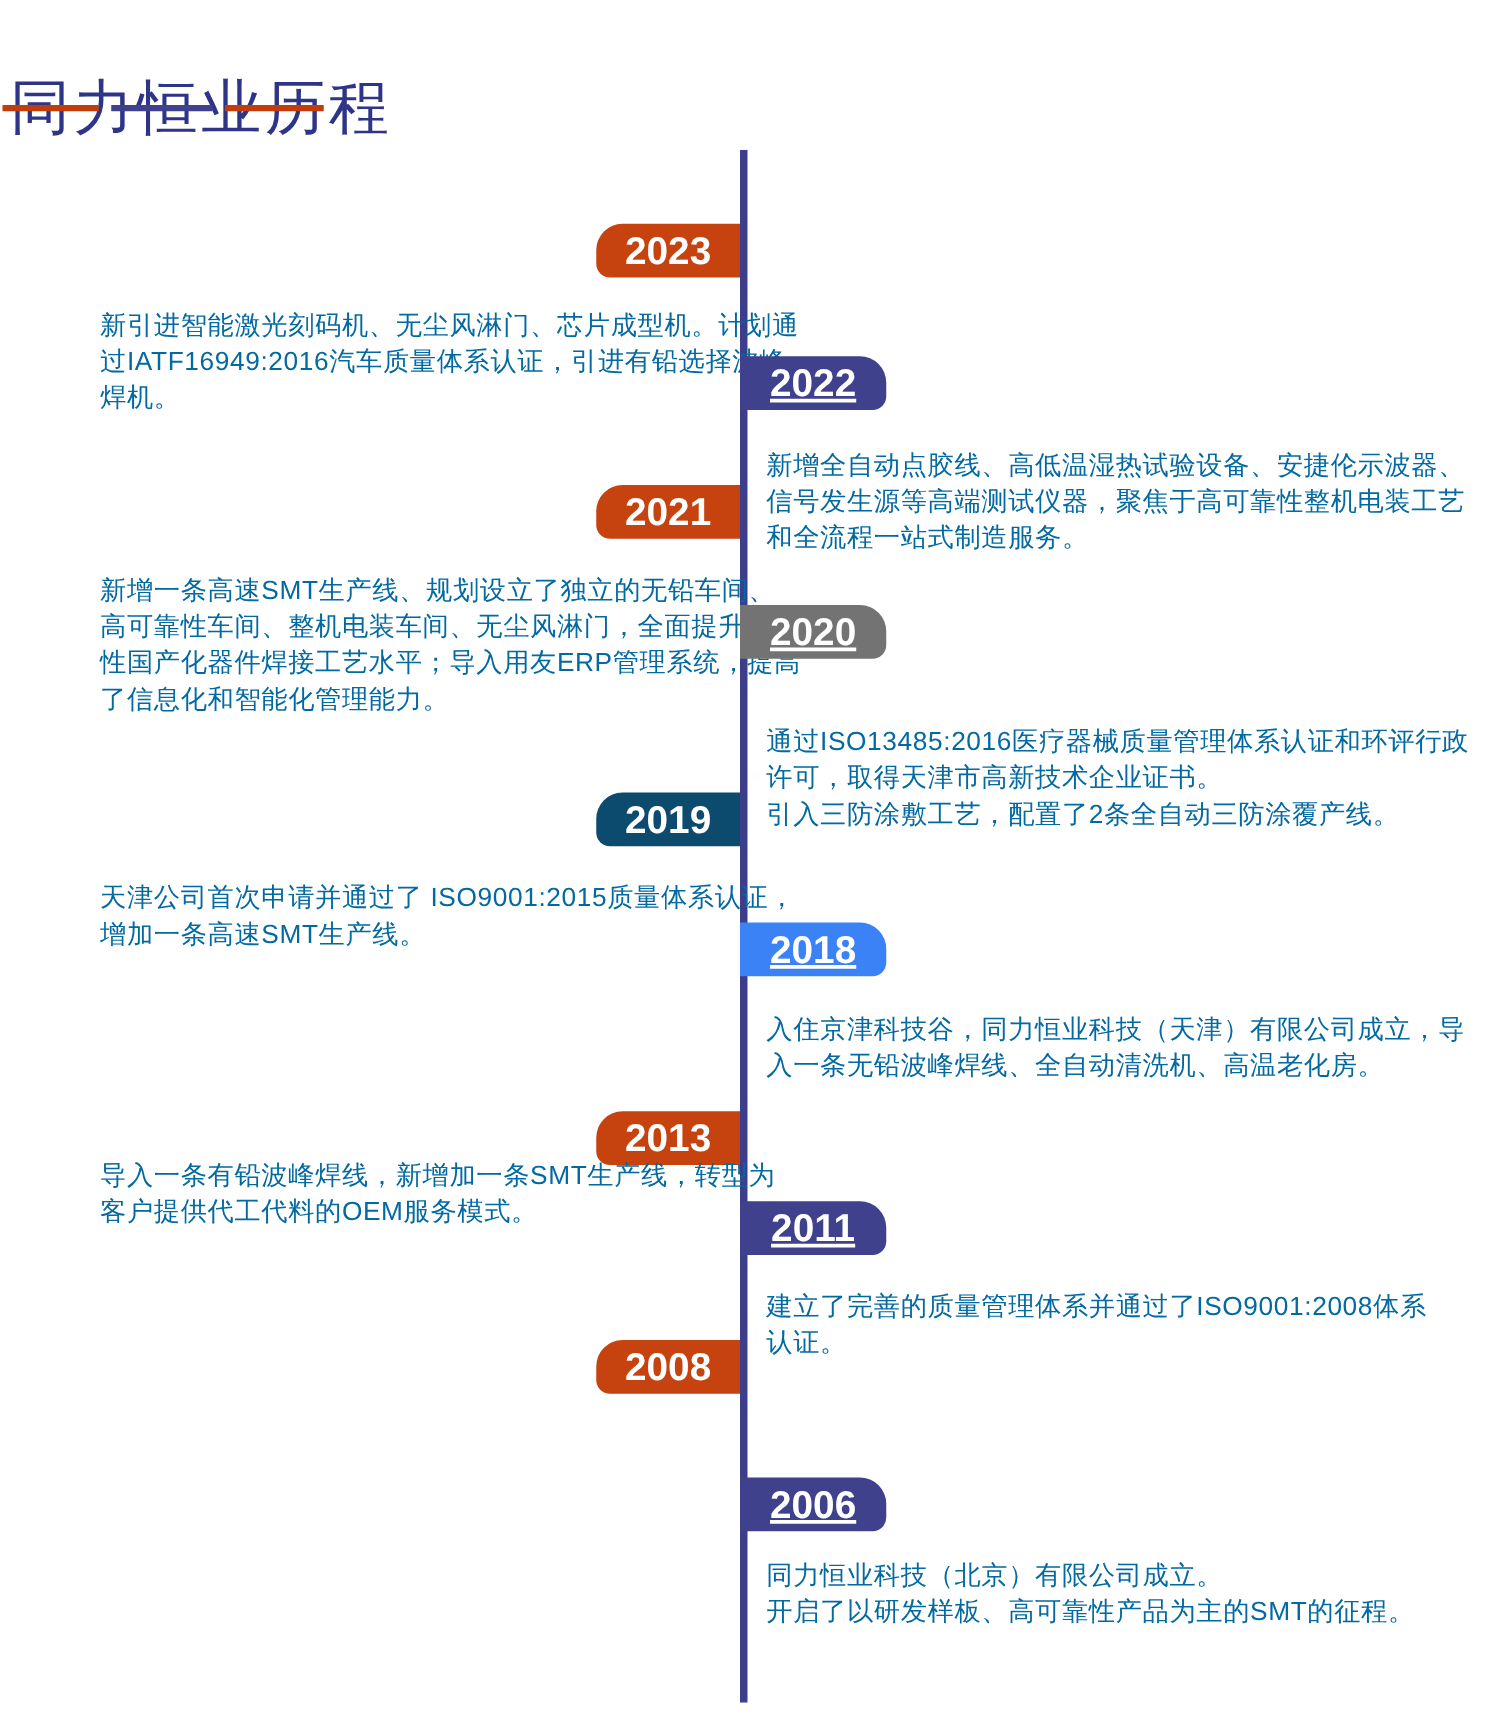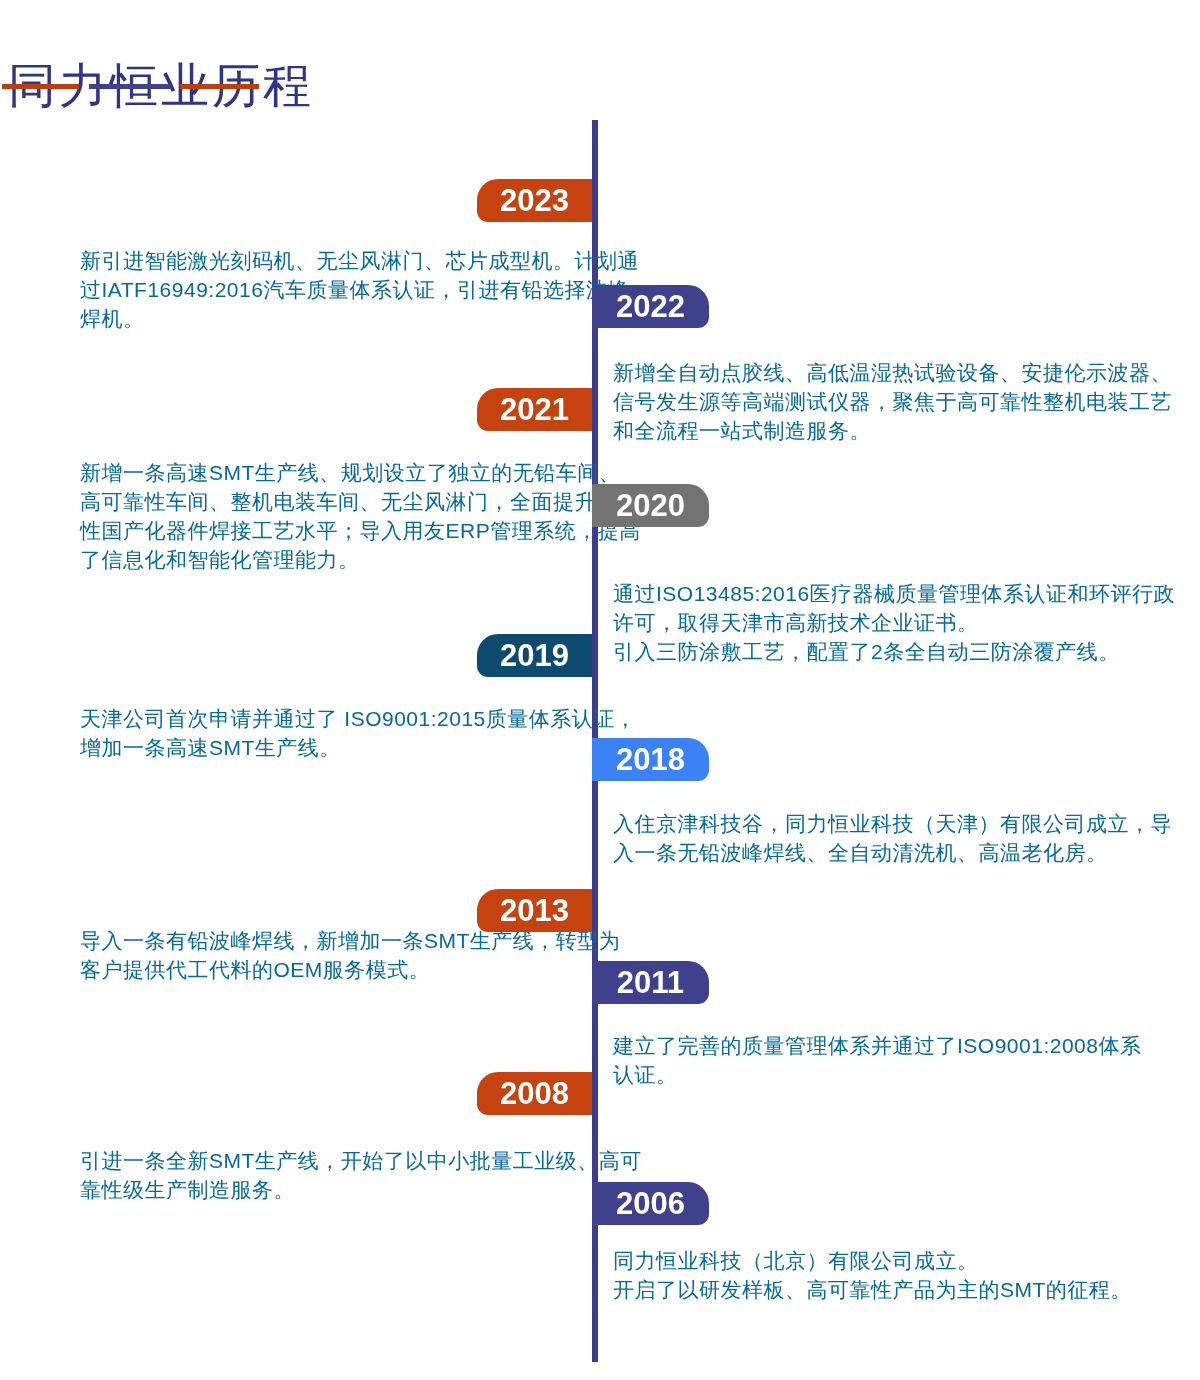--- a/index.html
+++ b/index.html
@@ -16,21 +16,21 @@
   .bar-2 { left:89px; width:81px; }
   .bar-3 { left:180px; width:79px; }
   .timeline-line {
     position:absolute; left:592px; top:120px; width:6px; height:1242px;
   }
   .year-badge {
     position:absolute; height:43px; line-height:43px;
     text-align:center; color:#ffffff; font-size:31px; font-weight:bold;
   }
   .year-badge.side-left  { left:477px; width:115px; border-radius:21px 0 0 11px; }
-  .year-badge.side-right { left:592px; width:117px; border-radius:0 21px 11px 0; }
+  .year-badge.side-right { left:592px; width:117px; border-radius:0 21px 11px 0;text-decoration:underline; }
   .milestone-text {
     position:absolute; font-size:21px; line-height:29px; color:#0369a1;
     white-space:pre; letter-spacing:0.5px;
   }
   .milestone-text.side-left  { left:80px; }
   .milestone-text.side-right { left:613px; }
 </style>
 </head>
 <body>
 
@@ -75,20 +75,18 @@
 
   <div class="year-badge side-left" style="top: 858px; background-color: rgb(198, 67, 15); margin-top: 31px;">2013</div>
   <div class="milestone-text side-left" style="top:926px">导入一条有铅波峰焊线，新增加一条SMT生产线，转型为
 客户提供代工代料的OEM服务模式。</div>
 
   <div class="year-badge side-right" style="top: 961px; background-color: rgb(63, 65, 141);">2011</div>
   <div class="milestone-text side-right" style="top:1031px">建立了完善的质量管理体系并通过了ISO9001:2008体系
 认证。</div>
 
   <div class="year-badge side-left" style="top: 1072px; background-color: rgb(198, 67, 15);">2008</div>
-  <div class="milestone-text side-left" style="top:1146px">引进一条全新SMT生产线，开始了以中小批量工业级、高可
-靠性级生产制造服务。</div>
 
   <div class="year-badge side-right" style="top: 1182px; background-color: rgb(63, 65, 141);">2006</div>
   <div class="milestone-text side-right" style="top:1246px">同力恒业科技（北京）有限公司成立。
 开启了以研发样板、高可靠性产品为主的SMT的征程。</div>
 
 </div>
 
 </body></html>

